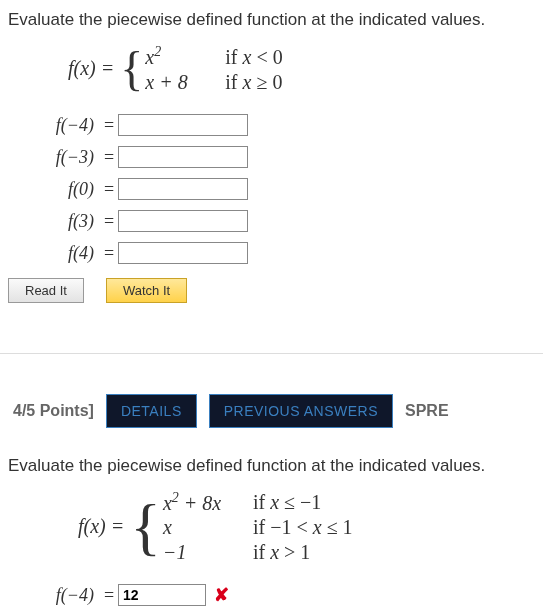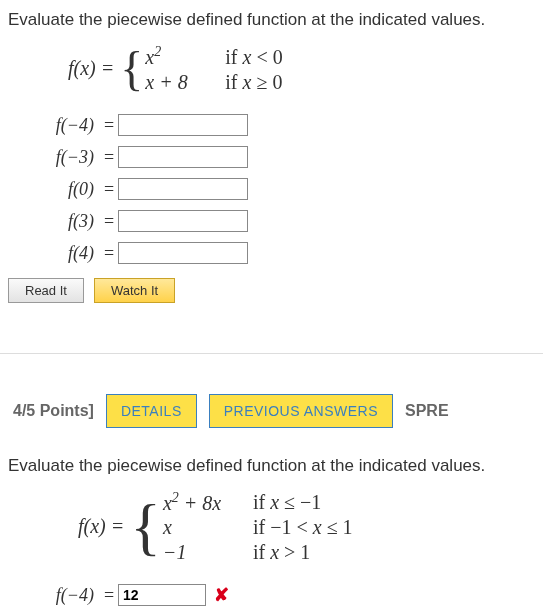--- a/index.html
+++ b/index.html
@@ -97,20 +97,21 @@
     font-family: Arial, sans-serif;
   }
   .help-read {
     background: linear-gradient(#fafafa,#e3e3e3);
     color: #333;
   }
   .help-watch {
     background: linear-gradient(#ffe89a,#ffd24a);
     color: #333;
     border-color: #c9a227;
+    margin-left: 12px;
   }
   .sep {
     border-top: 1px solid #ddd;
     margin: 30px 0 40px 0;
   }
   .q-header {
     display: flex;
     align-items: center;
     gap: 12px;
     padding: 0 13px;
@@ -118,21 +119,21 @@
     overflow: hidden;
     white-space: nowrap;
   }
   .points {
     color: #666;
     font-weight: bold;
     font-size: 16px;
   }
   .hdr-btn {
     border: 1px solid #3a7fbf;
-    background: #fde047;
+    background: #0f172a;
     color: #3a7fbf;
     padding: 8px 14px;
     font-size: 14px;
     letter-spacing: 0.5px;
     cursor: pointer;
     font-family: Arial, sans-serif;
   }
   .piece-expr2 { width: 90px; }
 </style>
 </head>

